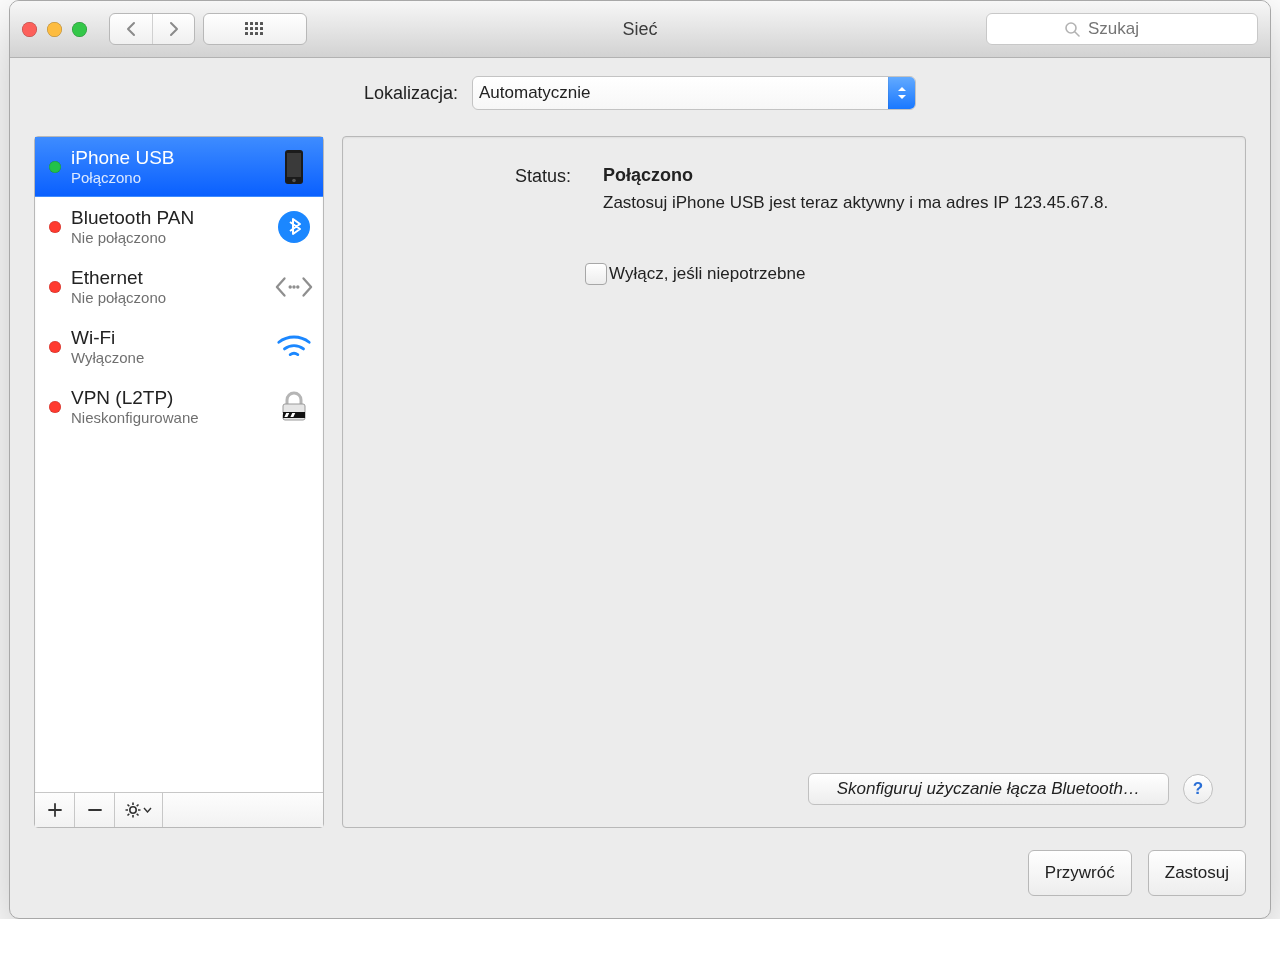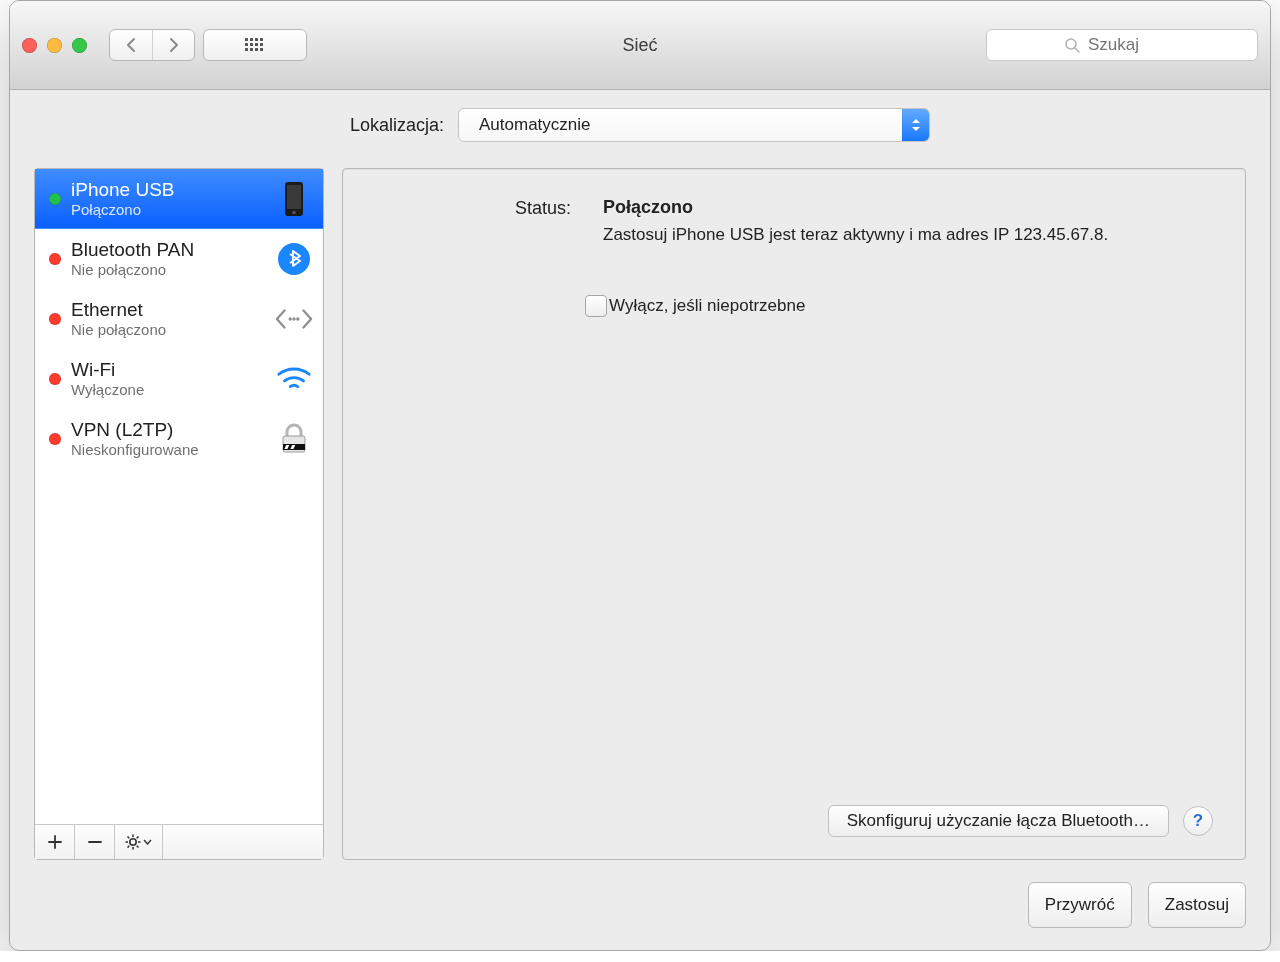--- a/index.html
+++ b/index.html
@@ -30,21 +30,21 @@
     box-shadow:0 20px 60px rgba(0,0,0,0.25);
     background:var(--window-bg);
   }
   
   .titlebar{
     height:56px;
     background:linear-gradient(var(--titlebar-grad-top),var(--titlebar-grad-bot));
     border-bottom:1px solid #b2b2b2;
     display:flex;
     align-items:center;
-    padding:16px 12px;
+    padding:0 12px;
     gap:8px;
     position:relative;
   }
   .traffic-lights{display:flex;gap:10px;margin-right:14px;}
   .tl{width:15px;height:15px;border-radius:50%;box-shadow:inset 0 0 0 .5px rgba(0,0,0,.3)}
   .tl.red{background:#fc605b}
   .tl.yellow{background:#fdbc40}
   .tl.green{background:#34c749}
   .seg{
     display:flex;height:30px;border:1px solid #b8b8b8;border-radius:6px;overflow:hidden;
@@ -75,21 +75,21 @@
   .search input{
     border:0;outline:0;background:transparent;font-size:17px;color:#444;width:90px;
   }
   .search svg{opacity:.65}
   
   .body{padding:18px 24px 22px 24px;}
   .location-row{display:flex;align-items:center;justify-content:center;gap:14px;margin-bottom:26px;}
   .location-row label{font-size:18px;}
   .popup{
     width:430px;height:32px;border:1px solid #c3c3c3;border-radius:6px;
-    background:linear-gradient(#fff,#f7f7f7);display:flex;align-items:center;padding:0 20px;position:relative;
+    background:linear-gradient(#fff,#f7f7f7);display:flex;align-items:center;padding:0 6px;position:relative;
   }
   .popup .arrows{
     position:absolute;right:0;top:0;bottom:0;width:26px;border-left:1px solid rgba(0,0,0,.06);
     background:linear-gradient(#62aaff,#1a78ff);border-radius:0 5px 5px 0;display:flex;flex-direction:column;
     align-items:center;justify-content:center;gap:2px;
   }
   .popup .arrows::before,.popup .arrows::after{
     content:"";border:4px solid transparent;
   }
   .popup .arrows::before{border-bottom-color:#fff;margin-bottom:1px;}
@@ -133,22 +133,22 @@
   .field-val .strong{font-weight:600;font-size:18px;margin-bottom:6px;}
   .field-val .desc{font-size:17px;line-height:1.35;color:#222;max-width:520px;}
   .checkbox-row{display:flex;align-items:center;gap:2px;margin-top:38px;margin-left:214px;}
   .checkbox{width:20px;height:20px;border:1px solid #a7a7a7;border-radius:4px;background:linear-gradient(#fff,#ededed);}
   .detail-footer{margin-top:auto;display:flex;align-items:center;gap:14px;}
   .aqua-btn{
     height:30px;padding:7px 16px;border:1px solid #b8b8b8;border-radius:6px;
     background:linear-gradient(#ffffff,#ededed);font-size:17px;color:#222;display:flex;align-items:center;
   }
   .big-btn{
-    height:30px;padding:0 18px;border:1px solid #c0c0c0;border-radius:6px;
-    background:linear-gradient(#ffffff,#ededed);font-size:17px;display:flex;align-items:center;
+    height:30px;padding:0 28px;border:1px solid #c0c0c0;border-radius:6px;
+    background:linear-gradient(#ffffff,#ededed);font-size:17px;display:flex;align-items:center;font-style:italic;
   }
   .help{
     width:28px;height:28px;border-radius:50%;border:1px solid #c0c0c0;background:linear-gradient(#fff,#ededed);
     display:flex;align-items:center;justify-content:center;color:#2a6fd6;font-weight:600;
   }
   .bottom-bar{display:flex;justify-content:flex-end;gap:16px;margin-top:22px;}
   svg{display:block}
 </style>
 </head>
 <body>

